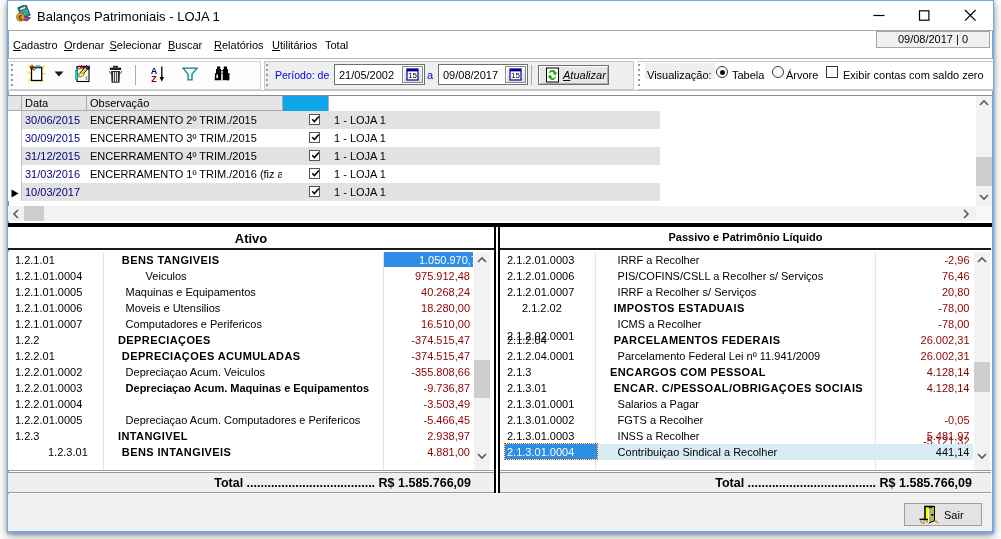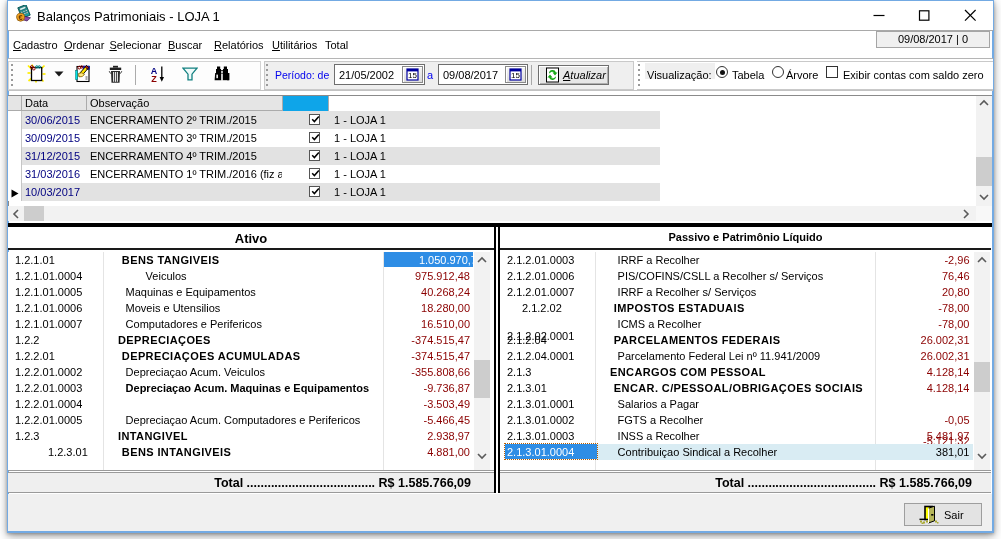--- a/index.html
+++ b/index.html
@@ -330,21 +330,21 @@
 <div class="a" style="left:507px;top:414px;">2.1.3.01.0002</div>
 <div class="a" style="left:617.6px;top:414px;font-weight:normal;white-space:nowrap;">FGTS a Recolher</div>
 <div class="a" style="left:876px;top:414px;width:93.5px;text-align:right;color:#8B0000;">-0,05</div>
 <div class="a" style="left:507px;top:430px;">2.1.3.01.0003</div>
 <div class="a" style="left:617.6px;top:430px;font-weight:normal;white-space:nowrap;">INSS a Recolher</div>
 <div class="a" style="left:876px;top:430px;width:93.5px;text-align:right;color:#8B0000;">5.481,97</div>
 <div class="a" style="left:596px;top:443.5px;width:377px;height:16px;background:#D9ECF3;"></div>
 <div class="a" style="left:504.5px;top:444px;width:92px;height:15px;background:#2E8DE5;outline:1.5px dotted #B85E00;"></div>
 <div class="a" style="left:507px;top:446px;color:#fff;">2.1.3.01.0004</div>
 <div class="a" style="left:617.6px;top:446px;font-weight:normal;white-space:nowrap;">Contribuiçao Sindical a Recolher</div>
-<div class="a" style="left:876px;top:446px;width:93.5px;text-align:right;color:#000;">381,01</div>
+<div class="a" style="left:876px;top:446px;width:93.5px;text-align:right;color:#000;">441,14</div>
 <div class="a" style="left:973.5px;top:252px;width:16px;height:218px;background:#F2F2F2;"></div>
 <svg class="a" style="left:976.5px;top:256px;" width="10" height="8" viewBox="0 0 10 8">
       <path d="M1 6 L5 2 L9 6" fill="none" stroke="#5a5a5a" stroke-width="1.6"></path>
     </svg>
 <svg class="a" style="left:976.5px;top:452px;" width="10" height="8" viewBox="0 0 10 8">
       <path d="M1 2 L5 6 L9 2" fill="none" stroke="#5a5a5a" stroke-width="1.6"></path>
     </svg>
 <div class="a" style="left:973.5px;top:362px;width:16px;height:30px;background:#CDCDCD;"></div>
 <div class="a" style="left:500px;top:472px;width:491px;height:21px;background:#EFEFEF;border-top:1px solid #9a9a9a;border-bottom:1px solid #9a9a9a;"></div>
 <div class="a" style="left:500px;top:476px;width:472px;text-align:right;font-weight:bold;font-size:12.5px;">Total ..................................... R$ 1.585.766,09</div>

